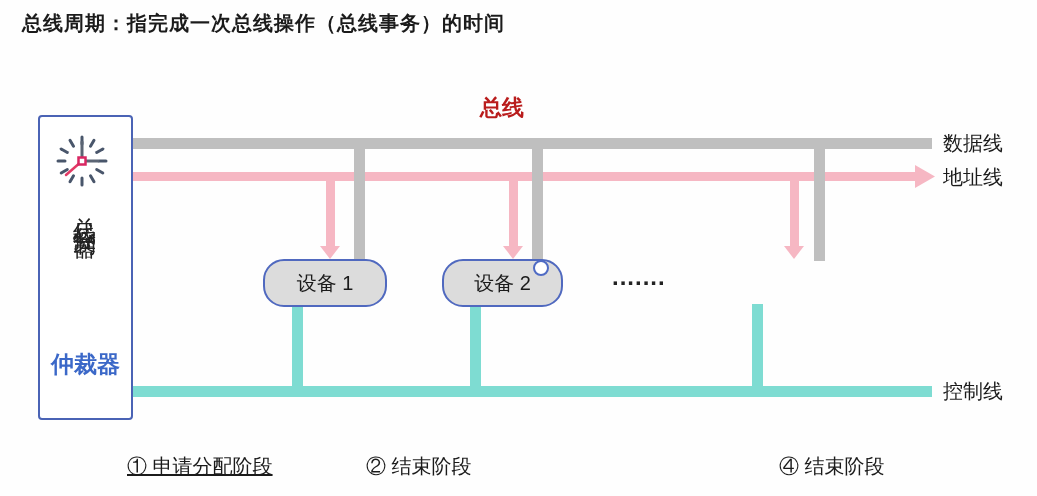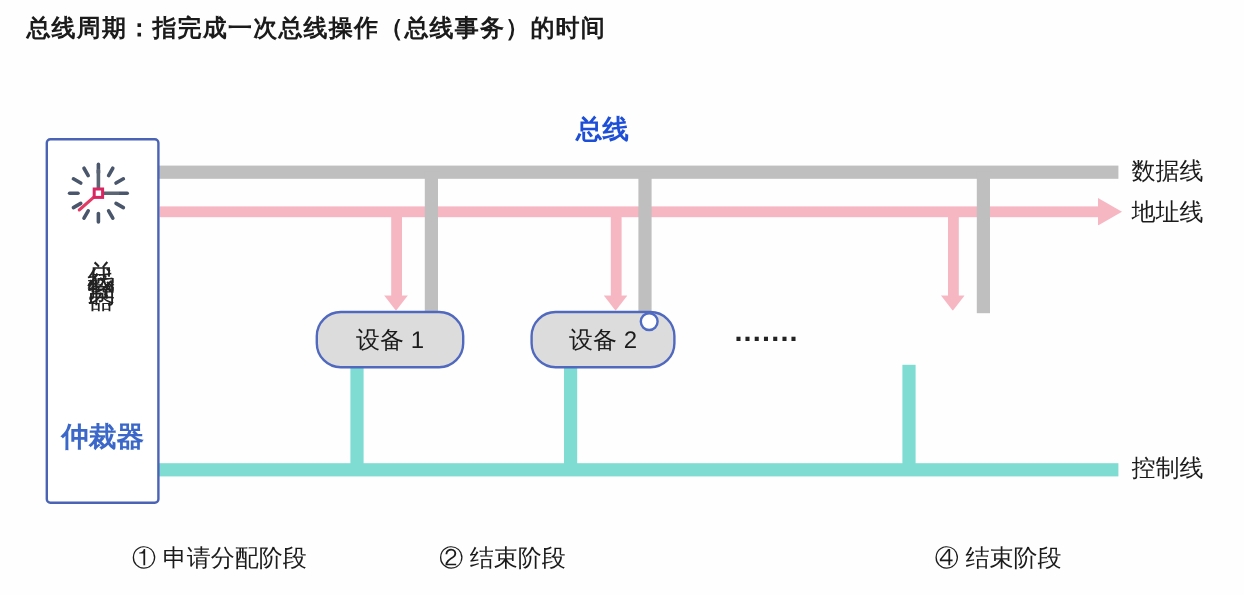--- a/index.html
+++ b/index.html
@@ -66,33 +66,33 @@
           line-height: 34px; letter-spacing: 1px; color: #222; }
 
   
   .legend { font-size: 20px; line-height: 24px; }
   .lg-data    { left: 943px; top: 131px; }
   .lg-address { left: 943px; top: 165px; }
   .lg-control { left: 943px; top: 379px; }
 
   
   .phase { top: 452px; font-size: 20px; line-height: 28px; }
-  .ph1 { left: 110px; }
+  .ph1 { left: 127px; text-decoration: underline; }
   .ph2 { left: 366px; }
   .ph3 { left: 556px; }
   .ph4 { left: 779px; }
 </style>
 </head>
 <body>
 
 <div class="stage">
 
   <div class="abs title">总线周期：指完成一次总线操作（总线事务）的时间</div>
 
-  <div class="abs bus-label" style="color: #1d4ed8;">总线</div>
+  <div class="abs bus-label" style="color: #b91c1c;">总线</div>
 
   <div class="abs controller" style="border-color: rgb(74, 99, 181);">
     <svg class="clock" width="60" height="60" viewBox="0 0 60 60">
       <g stroke="#49566b" stroke-width="3" stroke-linecap="round">
         <line x1="30" y1="6" x2="30" y2="13"></line>
         <line x1="42" y1="9.2" x2="38.5" y2="15.3"></line>
         <line x1="50.8" y1="18" x2="44.7" y2="21.5"></line>
         <line x1="54" y1="30" x2="47" y2="30"></line>
         <line x1="50.8" y1="42" x2="44.7" y2="38.5"></line>
         <line x1="42" y1="50.8" x2="38.5" y2="44.7"></line>

